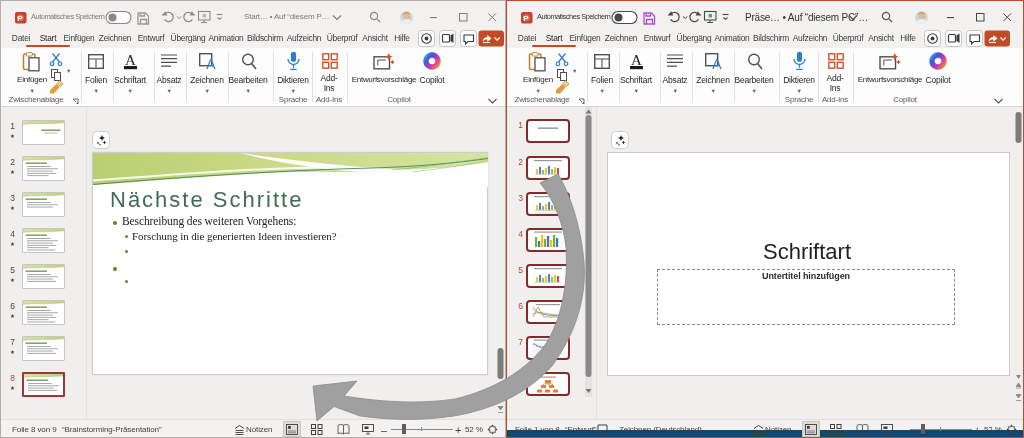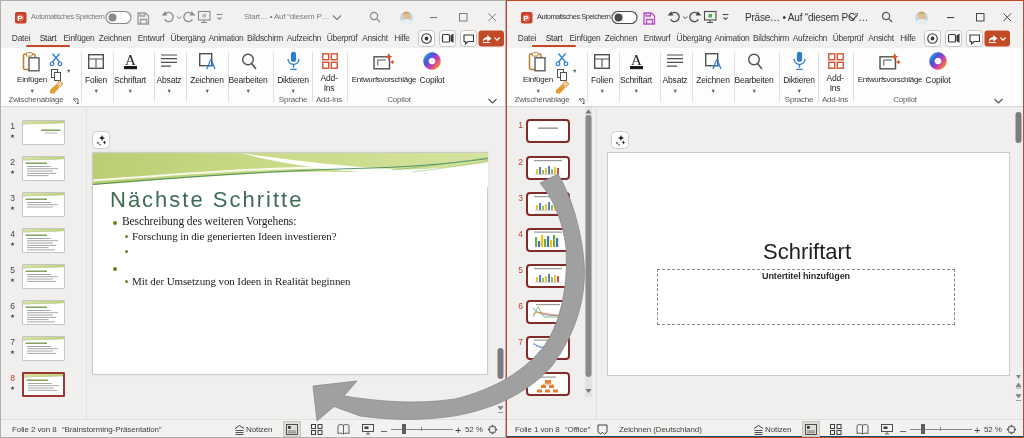--- a/index.html
+++ b/index.html
@@ -403,38 +403,37 @@
 <path d="M320,19 C 355,15 385,10 396,7" stroke="#8fbf77" stroke-width="0.7" fill="none" opacity="0.8"></path>
 </svg>
 <div class="abs" style="left:109px;top:80px;font-size:22px;color:#3f6b55;letter-spacing:2px;">Nächste Schritte</div>
 <div class="abs" style="left:112px;top:114px;width:4px;height:4px;border-radius:50%;background:#6f7d23"></div>
 <div class="abs" style="left:121px;top:108px;font-size:11.5px;color:#1d1d1d;font-family:'Liberation Serif',serif;white-space:nowrap;letter-spacing:-0.1px">Beschreibung des weiteren Vorgehens:</div>
 <div class="abs" style="left:124px;top:128px;width:3px;height:3px;border-radius:50%;background:#6f7d23"></div>
 <div class="abs" style="left:131px;top:123px;font-size:11px;color:#1d1d1d;font-family:'Liberation Serif',serif;white-space:nowrap;letter-spacing:-0.1px">Forschung in die generierten Ideen investieren?</div>
 <div class="abs" style="left:124px;top:143px;width:3px;height:3px;border-radius:50%;background:#6f7d23"></div>
 <div class="abs" style="left:112px;top:160px;width:4px;height:4px;border-radius:50%;background:#6f7d23"></div>
 <div class="abs" style="left:124px;top:173px;width:3px;height:3px;border-radius:50%;background:#6f7d23"></div>
-<div class="abs" style="left:131px;top:168px;font-size:11px;color:#1d1d1d;font-family:'Liberation Serif',serif;white-space:nowrap;letter-spacing:-0.1px">Mit der Umsetzung von Ideen in Realität beginnen</div>
 <svg class="abs" style="left:91px;top:24px" width="18" height="18" viewBox="0 0 18 18">
 <rect x="0.5" y="0.5" width="17" height="17" rx="4" fill="#fff" stroke="#d0cecc"></rect>
 <path d="M10,4 l0.9,2.1 2.1,0.9 -2.1,0.9 -0.9,2.1 -0.9,-2.1 -2.1,-0.9 2.1,-0.9 z" fill="#222"></path>
 <path d="M12.5,9.5 l0.6,1.4 1.4,0.6 -1.4,0.6 -0.6,1.4 -0.6,-1.4 -1.4,-0.6 1.4,-0.6 z" fill="#222"></path>
 <path d="M6,10.5 l0.5,1 1,0.5 -1,0.5 -0.5,1 -0.5,-1 -1,-0.5 1,-0.5 z" fill="#444"></path>
 <path d="M8,12.5 l0.4,0.9 0.9,0.4 -0.9,0.4 -0.4,0.9 -0.4,-0.9 -0.9,-0.4 0.9,-0.4 z" fill="#444"></path>
 </svg>
 <svg class="abs" style="left:495px;top:0" width="9" height="314" viewBox="0 0 9 314">
 <rect x="1" y="0" width="7" height="314" fill="#f0efed"></rect>
 <rect x="1.5" y="241" width="6" height="31" rx="3" fill="#7c7c7c"></rect>
 <path d="M2,280 h5 l-2.5,4 z" fill="#888"></path>
 <path d="M4.5,288 l-2.5,3.5 h5 z M2,293 h5" stroke="#888" fill="#888" stroke-width="0.8"></path>
 <path d="M4.5,303 l2.5,-3.5 h-5 z M2,305.5 h5" stroke="#888" fill="#888" stroke-width="0.8"></path>
 </svg>
 </div>
 <div class="statusbar">
-<span style="left:11px">Folie 2 von 8</span>
+<span style="left:11px">Folie 8 von 9</span>
 <span style="left:61px">“Brainstorming-Präsentation”</span>
 <svg class="abs" style="left:233px;top:4px" width="11" height="11" viewBox="0 0 11 11">
 <path d="M1,4.5 l4.5,-3 4.5,3" fill="none" stroke="#3f3e3c" stroke-width="1"></path>
 <path d="M1.5,6.5 h8 M1.5,8.5 h8 M1.5,10.5 h8" stroke="#3f3e3c" stroke-width="0.9"></path>
 </svg>
 <span style="left:245px">Notizen</span>
 <div class="abs" style="left:282px;top:1px;width:18px;height:16px;background:#dfddda;border:1px solid #c8c6c4"></div>
 <svg class="abs" style="left:285px;top:4px" width="12" height="11" viewBox="0 0 12 11">
 <rect x="0.5" y="0.5" width="11" height="10" fill="none" stroke="#3f3e3c" stroke-width="0.9"></rect>
 <rect x="2" y="2" width="2.8" height="2.8" fill="#3f3e3c"></rect>
@@ -804,23 +803,23 @@
 <path d="M8,12.5 l0.4,0.9 0.9,0.4 -0.9,0.4 -0.4,0.9 -0.4,-0.9 -0.9,-0.4 0.9,-0.4 z" fill="#444"></path>
 </svg>
 <svg class="abs" style="left:507px;top:0" width="9" height="314" viewBox="0 0 9 314">
 <rect x="1" y="0" width="7" height="314" fill="#f0efed"></rect>
 <rect x="1.5" y="5" width="6" height="31" rx="3" fill="#7c7c7c"></rect>
 <path d="M2,268 h5 l-2.5,4 z" fill="#888"></path>
 <path d="M4.5,276 l-2.5,3.5 h5 z M2,281 h5" stroke="#888" fill="#888" stroke-width="0.8"></path>
 <path d="M4.5,291 l2.5,-3.5 h-5 z M2,293.5 h5" stroke="#888" fill="#888" stroke-width="0.8"></path>
 </svg>
 </div>
-<div class="statusbar" style="border-bottom:1px solid #0c4a6e">
+<div class="statusbar" style="border-bottom:7px solid #0c4a6e">
 <span style="left:8px">Folie 1 von 8</span>
-<span style="left:58px">“Office”</span>
+<span style="left:58px">“Entwurf”</span>
 <svg class="abs" style="left:90px;top:4px" width="11" height="11" viewBox="0 0 11 11">
 <path d="M1,1 h9 v7 l-2.5,2 -2,-1.5 -2,1.5 -2.5,-2 z" fill="none" stroke="#3f3e3c" stroke-width="1"></path>
 </svg>
 <span style="left:112px">Zeichnen (Deutschland)</span>
 <svg class="abs" style="left:246px;top:4px" width="11" height="11" viewBox="0 0 11 11">
 <path d="M1,4.5 l4.5,-3 4.5,3" fill="none" stroke="#3f3e3c" stroke-width="1"></path>
 <path d="M1.5,6.5 h8 M1.5,8.5 h8 M1.5,10.5 h8" stroke="#3f3e3c" stroke-width="0.9"></path>
 </svg>
 <span style="left:258px">Notizen</span>
 <div class="abs" style="left:295px;top:1px;width:18px;height:16px;background:#dfddda;border:1px solid #c8c6c4"></div>

